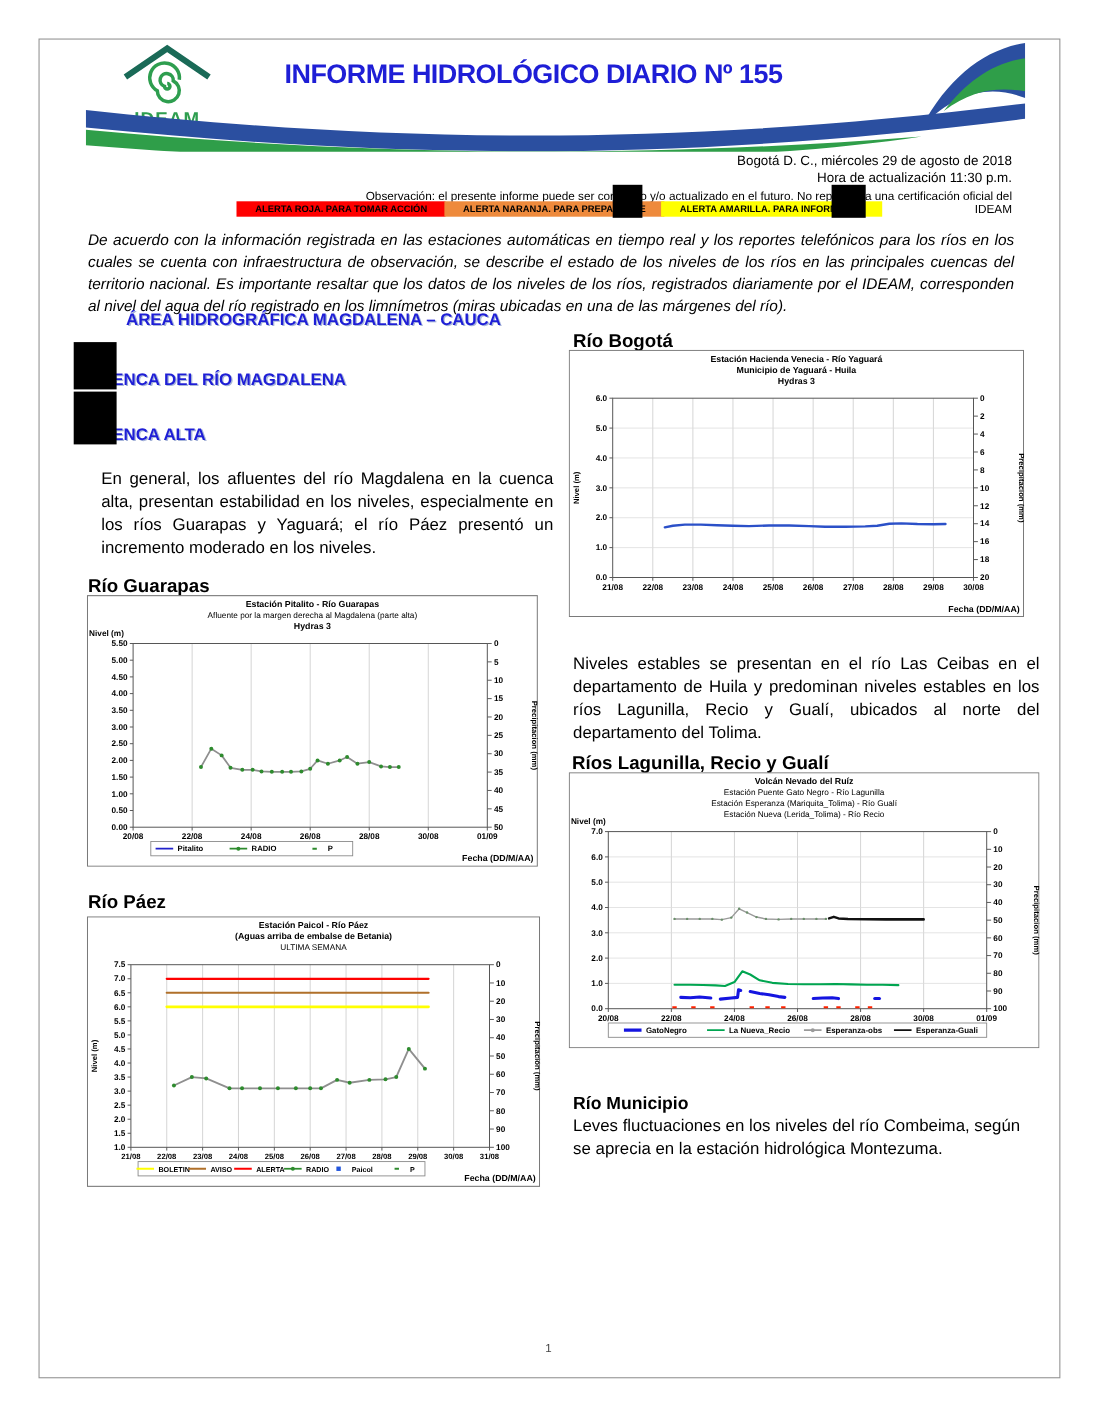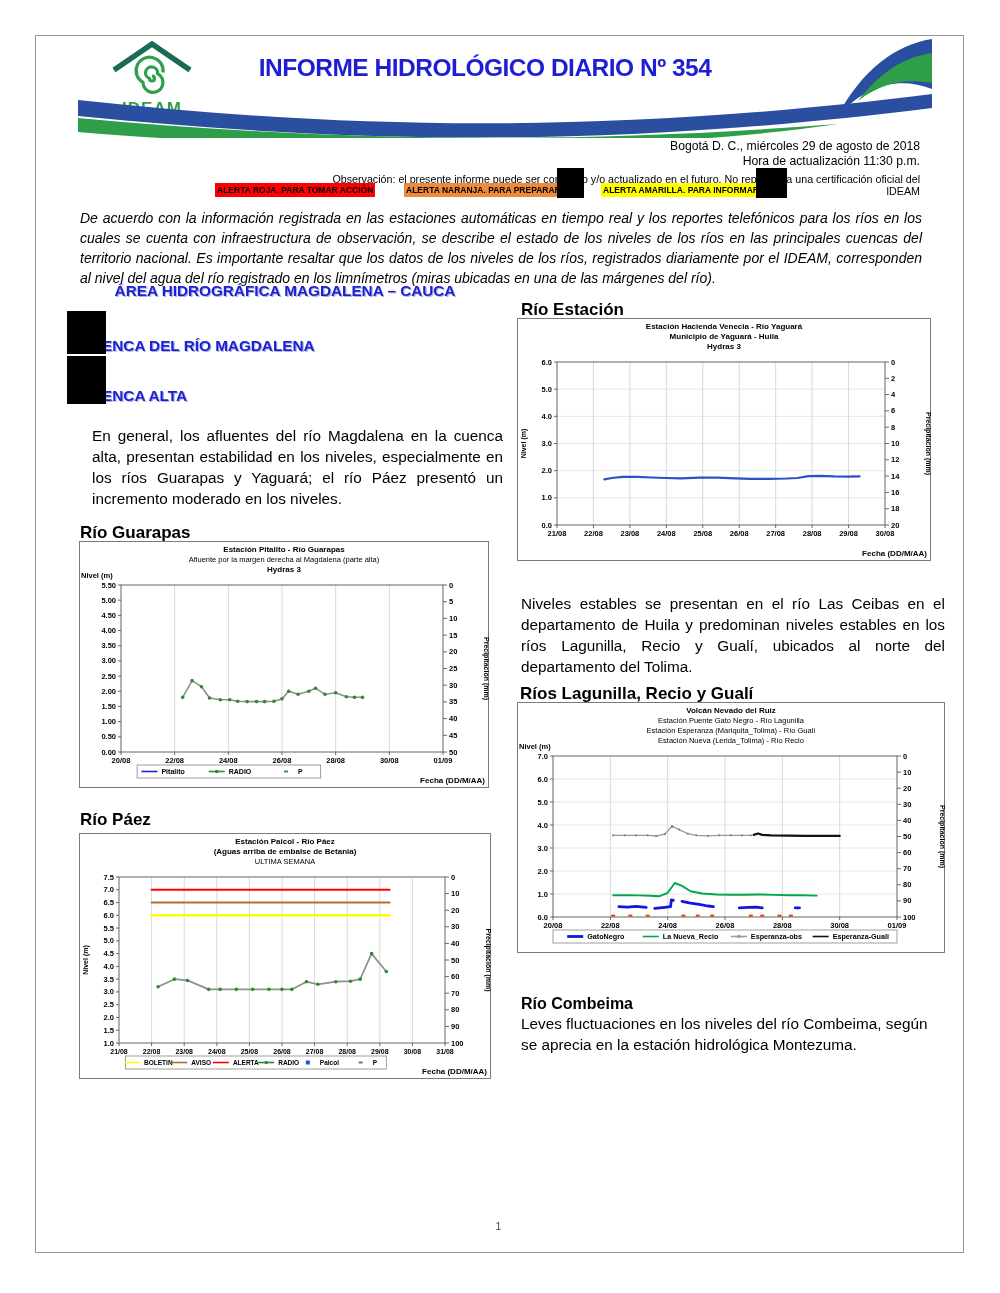--- a/index.html
+++ b/index.html
@@ -6,21 +6,21 @@
   body{width:1000px;height:1293px;position:relative;background:#ffffff;
        font-family:"Liberation Sans",sans-serif;color:#000;overflow:hidden;}
   .abs{position:absolute;}
   #page-frame{left:35px;top:35px;width:927px;height:1216px;border:1.5px solid #949494;background:#fff;}
   .doc-title{left:205px;top:54px;width:560px;text-align:center;font-size:24.5px;font-weight:bold;
              color:#1e1ed6;letter-spacing:-0.5px;}
   .meta{left:300px;top:139px;width:620px;text-align:right;}
   .date-line{font-size:12.2px;line-height:1.25;}
   .obs-line{font-size:10.7px;margin-top:3px;}
   .alert-label{position:absolute;top:183px;font-size:8.5px;font-weight:bold;color:#000;
-               padding:2px 2px;white-space:nowrap;}
+               padding:2px 17px;white-space:nowrap;}
   .blackbox{position:absolute;background:#000;z-index:6;}
   .intro{left:80px;top:209px;width:842px;font-style:italic;font-size:14px;line-height:1.42;text-align:justify;}
   .blue-head{font-weight:bold;color:#1e1ed6;
              text-shadow:1.2px 1.2px 0 #a8b6da;font-size:15.3px;white-space:nowrap;}
   .area-head{left:78px;top:282px;width:414px;text-align:center;}
   .body-par{font-size:15.3px;line-height:1.37;text-align:justify;}
   .river-head{font-size:17px;font-weight:bold;white-space:nowrap;}
   .pagenum{left:35px;top:1220px;width:927px;text-align:center;font-size:10.5px;color:#444;}
   svg{display:block;}
 </style>
@@ -30,21 +30,21 @@
 <div id="page-frame" class="abs"></div>
 
 <div class="abs" style="left:106px;top:40px;">
   <svg width="92" height="80" viewBox="0 0 92 80">
     <path d="M8,30 L46,4 L84,30" fill="none" stroke="#1a6a57" stroke-width="5.5"></path>
     <path d="M46,36 a2.5,2.5 0 1,1 -2.5,2.5 a6,6 0 1,1 8,-5 a10,10 0 1,1 -14.5,9 a13.5,13.5 0 1,1 20,-10" fill="none" stroke="#2e9e4f" stroke-width="3.2"></path>
     <text x="46" y="74" text-anchor="middle" font-size="17" font-weight="bold" fill="#2e9e4f" letter-spacing="1" font-family="'Liberation Sans',sans-serif">IDEAM</text>
   </svg>
 </div>
 
-<div class="abs doc-title">INFORME HIDROLÓGICO DIARIO Nº 354</div>
+<div class="abs doc-title">INFORME HIDROLÓGICO DIARIO Nº 155</div>
 
 <div class="abs" style="left:836px;top:37px;">
   <svg width="96" height="80" viewBox="0 0 96 80">
     <path d="M96,2 C58,8 26,34 2,78 C34,46 64,40 96,52 Z" fill="#2b4fa0"></path>
     <path d="M96,16 C66,20 42,38 22,64 C48,44 72,42 96,46 Z" fill="#2f9e49"></path>
   </svg>
 </div>
 
 <div class="abs" style="left:78px;top:90px;">
   <svg width="854" height="48" viewBox="0 0 854 48">
@@ -304,21 +304,21 @@
     <line x1="179.22833333333335" y1="229.5" x2="195.22833333333335" y2="229.5" stroke="#2e8b2e" stroke-width="1.6"></line>
     <circle cx="187.22833333333335" cy="229.5" r="1.8" fill="#2e8b2e"></circle>
     <text x="199.22833333333335" y="232" font-size="6.5" font-weight="bold" text-anchor="start" fill="#000" font-family="'Liberation Sans',sans-serif">RADIO</text>
     <rect x="226.81000000000003" y="227.5" width="4" height="4" fill="#2255dd"></rect>
     <text x="240.81000000000003" y="232" font-size="6.5" font-weight="bold" text-anchor="start" fill="#000" font-family="'Liberation Sans',sans-serif">Paicol</text>
     <line x1="279.7016666666667" y1="229.5" x2="283.7016666666667" y2="229.5" stroke="#2e8b2e" stroke-width="1.8"></line>
     <text x="293.7016666666667" y="232" font-size="6.5" font-weight="bold" text-anchor="start" fill="#000" font-family="'Liberation Sans',sans-serif">P</text>
     <text x="408" y="241" font-size="8" font-weight="bold" text-anchor="end" fill="#000" font-family="'Liberation Sans',sans-serif">Fecha (DD/M/AA)</text>
   </svg>
 
-<div class="abs river-head" style="left:521px;top:300px;">Río Estación</div>
+<div class="abs river-head" style="left:521px;top:300px;">Río Bogotá</div>
 <svg class="abs" style="left:517px;top:318px;" width="414" height="243" viewBox="0 0 414 243">
     <rect x="0.5" y="0.5" width="413" height="242" fill="#fff" stroke="#7a7a7a" stroke-width="1"></rect>
     <text x="207" y="11" font-size="8" font-weight="bold" text-anchor="middle" fill="#000" font-family="'Liberation Sans',sans-serif">Estación Hacienda Venecia - Río  Yaguará</text>
     <text x="207" y="21" font-size="8" font-weight="bold" text-anchor="middle" fill="#000" font-family="'Liberation Sans',sans-serif">Municipio de Yaguará - Huila</text>
     <text x="207" y="31" font-size="8" font-weight="bold" text-anchor="middle" fill="#000" font-family="'Liberation Sans',sans-serif">Hydras 3</text>
     <line x1="40" y1="207" x2="40" y2="210" stroke="#444" stroke-width="0.8"></line>
     <text x="40" y="218" font-size="7.5" font-weight="bold" text-anchor="middle" fill="#000" font-family="'Liberation Sans',sans-serif">21/08</text>
     <line x1="76.44444444444444" y1="44" x2="76.44444444444444" y2="207" stroke="#c9c9c9" stroke-width="0.7"></line>
     <line x1="76.44444444444444" y1="207" x2="76.44444444444444" y2="210" stroke="#444" stroke-width="0.8"></line>
     <text x="76.44444444444444" y="218" font-size="7.5" font-weight="bold" text-anchor="middle" fill="#000" font-family="'Liberation Sans',sans-serif">22/08</text>
@@ -506,16 +506,16 @@
     <text x="70.208" y="237" font-size="7.2" font-weight="bold" text-anchor="start" fill="#000" font-family="'Liberation Sans',sans-serif">GatoNegro</text>
     <line x1="125.768" y1="234.5" x2="141.768" y2="234.5" stroke="#00a550" stroke-width="1.6"></line>
     <text x="145.768" y="237" font-size="7.2" font-weight="bold" text-anchor="start" fill="#000" font-family="'Liberation Sans',sans-serif">La Nueva_Recio</text>
     <line x1="213.856" y1="234.5" x2="229.856" y2="234.5" stroke="#9a9a9a" stroke-width="1.6"></line>
     <circle cx="221.856" cy="234.5" r="1.8" fill="#9a9a9a"></circle>
     <text x="233.856" y="237" font-size="7.2" font-weight="bold" text-anchor="start" fill="#000" font-family="'Liberation Sans',sans-serif">Esperanza-obs</text>
     <line x1="295.68" y1="234.5" x2="311.68" y2="234.5" stroke="#111111" stroke-width="1.6"></line>
     <text x="315.68" y="237" font-size="7.2" font-weight="bold" text-anchor="start" fill="#000" font-family="'Liberation Sans',sans-serif">Esperanza-Guali</text>
   </svg>
 
-<div class="abs river-head" style="left:521px;top:995px;font-size:16px;">Río Combeima</div>
+<div class="abs river-head" style="left:521px;top:995px;font-size:16px;">Río Municipio</div>
 <div class="abs body-par" style="left:521px;top:1014px;width:424px;text-align:left;">Leves fluctuaciones en los niveles del río Combeima, según se aprecia en la estación hidrológica Montezuma.</div>
 
 <div class="abs pagenum">1</div>
 
 </body></html>

